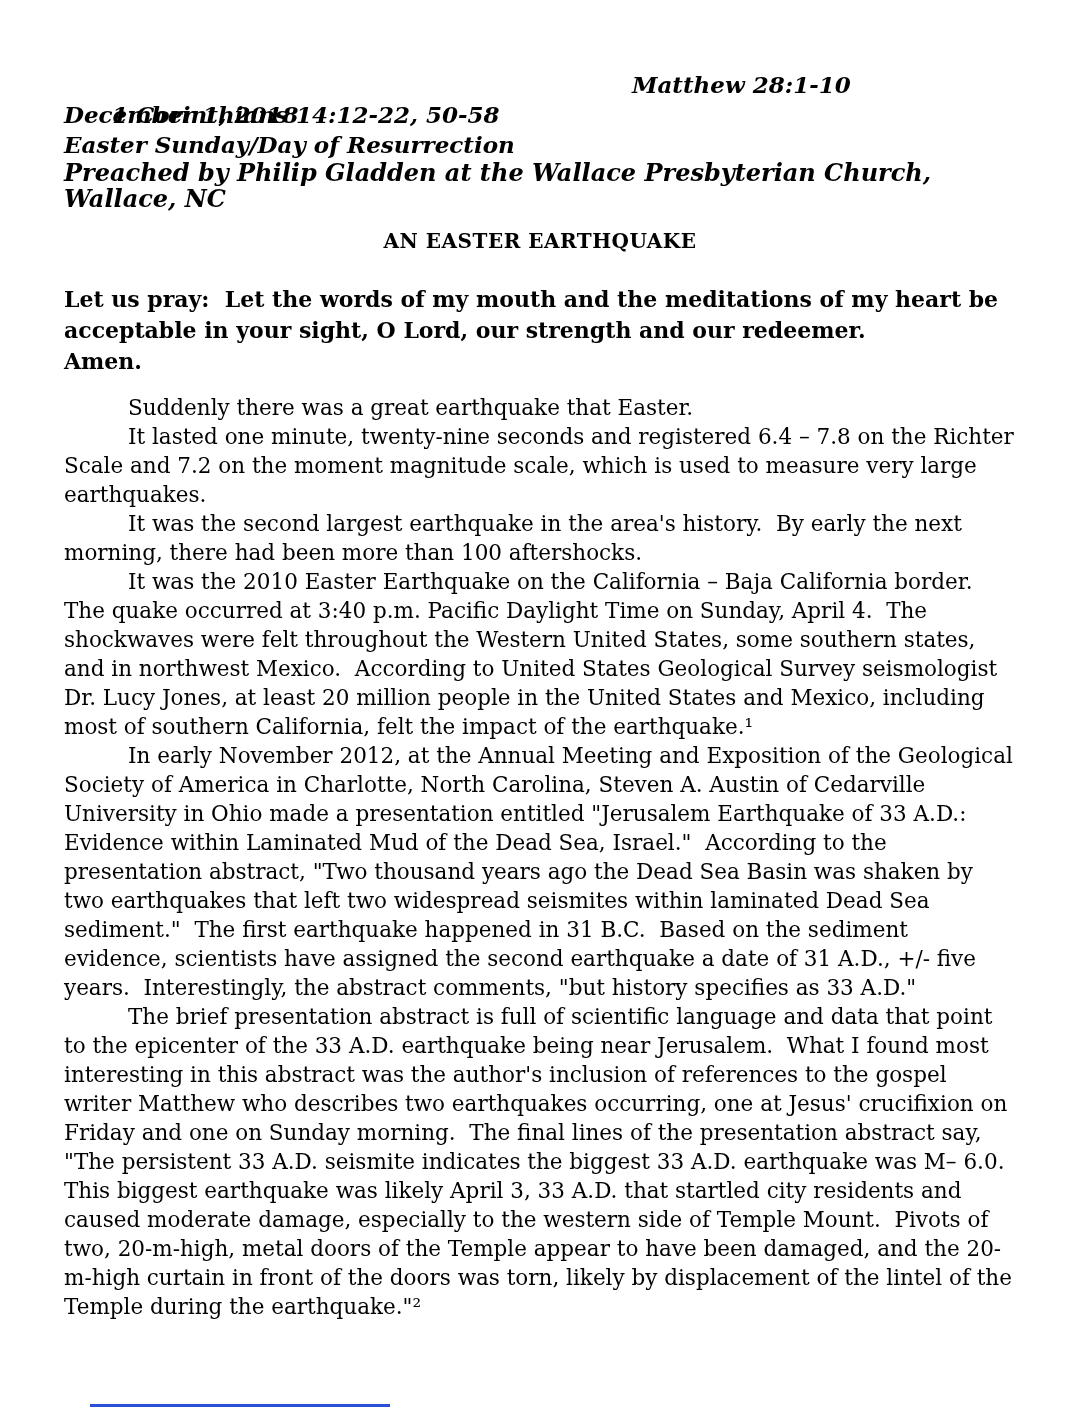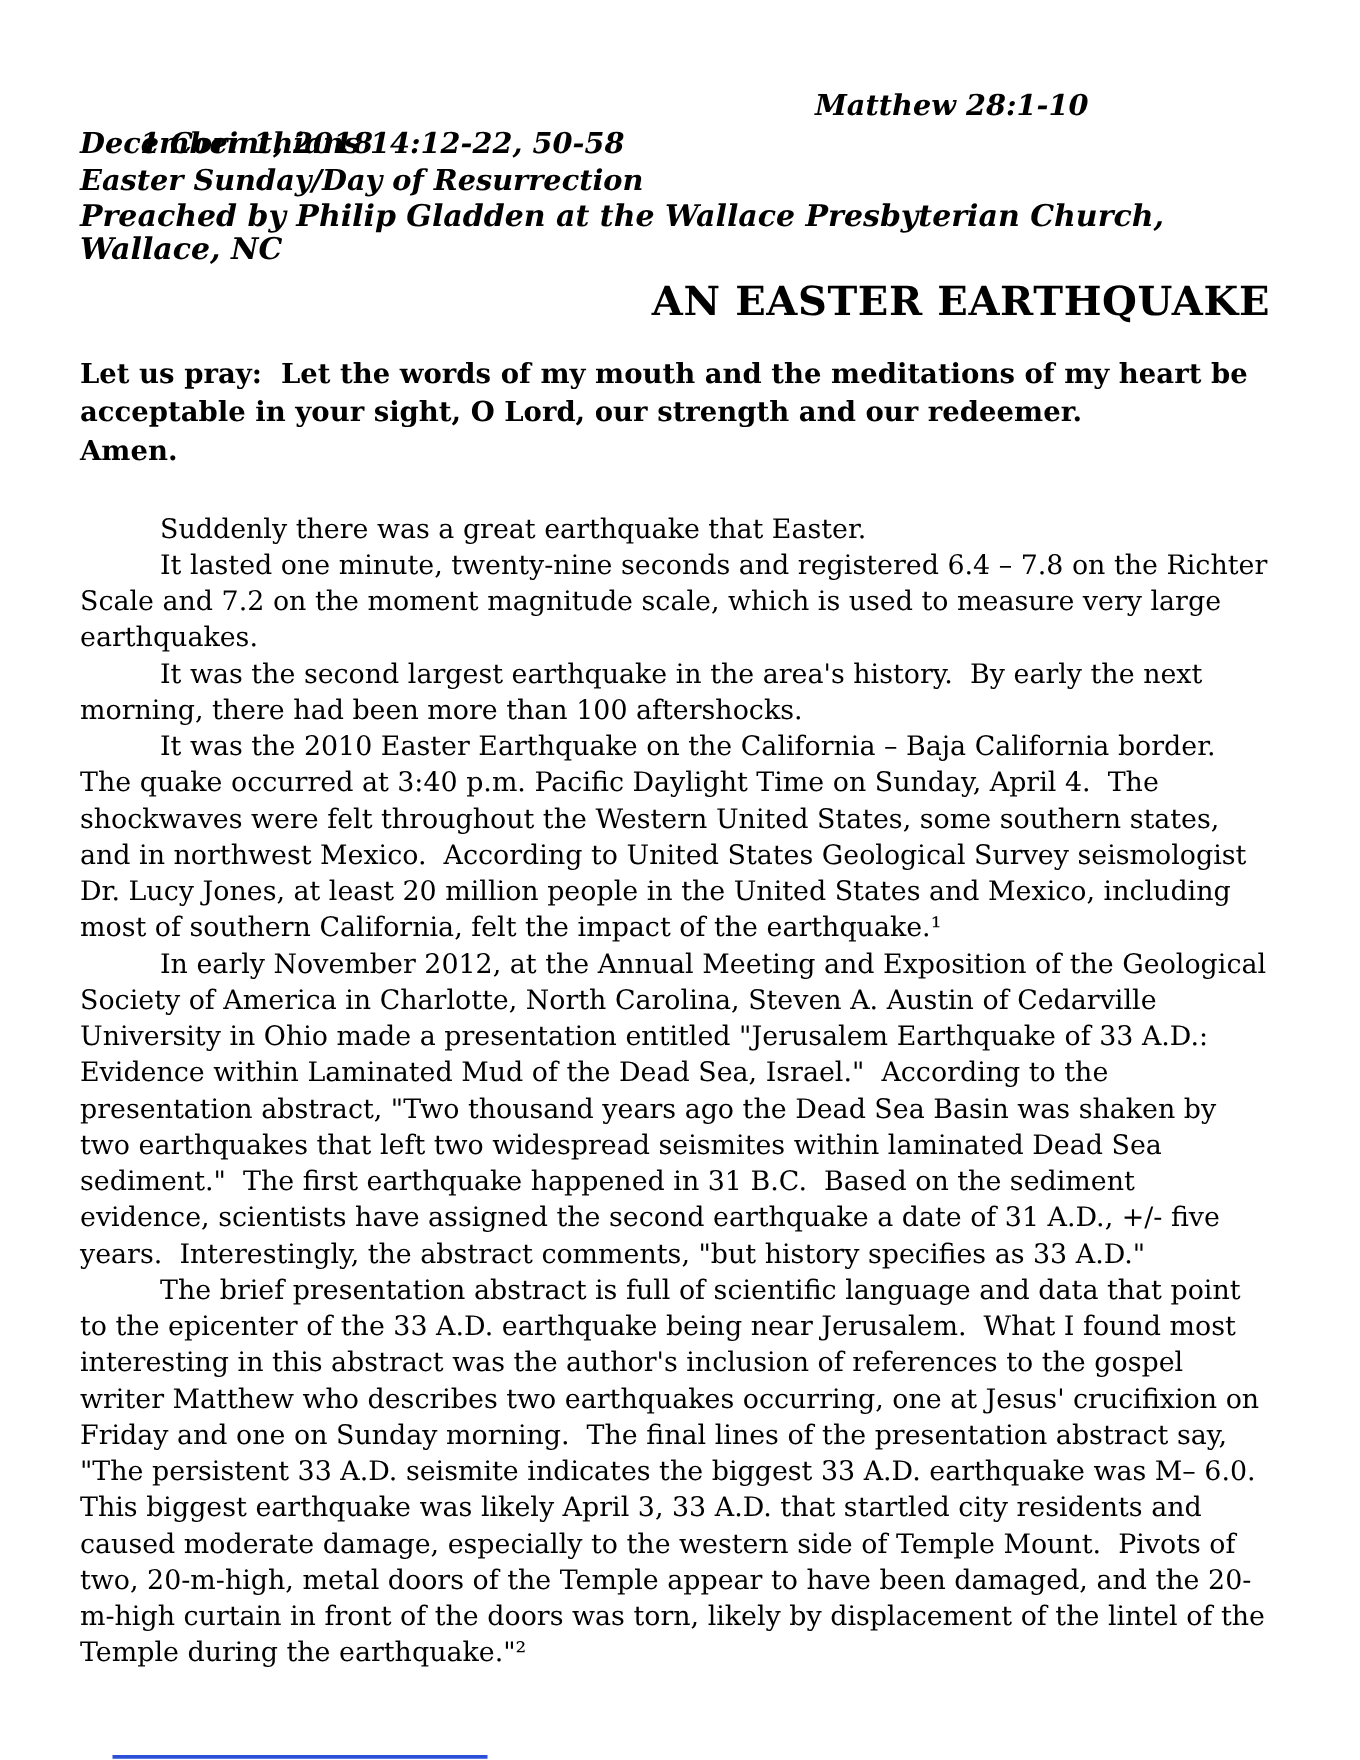--- a/index.html
+++ b/index.html
@@ -27,47 +27,47 @@
     font-size: 23px;
     line-height: 30px;
     white-space: pre-wrap;
   }
   .scripture-row {
     position: relative;
     height: 30px;
   }
   .scripture-right {
     position: absolute;
-    left: 588px;
+    left: 568px;
     top: 0;
     white-space: nowrap;
   }
   .byline {
     font-weight: bold;
     font-style: italic;
     font-size: 24px;
     line-height: 26px;
   }
   .sermon-title {
     margin: 14px 0 0 0;
-    text-align: right;
+    text-align: center;
     font-weight: bold;
-    font-size: 32px;
+    font-size: 20px;
     line-height: 30px;
     letter-spacing: 0.5px;
   }
   .prayer {
     margin: 28px 0 0 0;
     font-weight: bold;
     font-size: 22px;
     line-height: 31px;
     white-space: pre-wrap;
   }
   .bodytext {
-    margin-top: 32px;
+    margin-top: 16px;
     font-size: 21.5px;
     line-height: 29px;
   }
   .bodytext p {
     margin: 0;
     text-indent: 64px;
     white-space: pre-wrap;
   }
   .footnote-link-edge {
     position: absolute;

